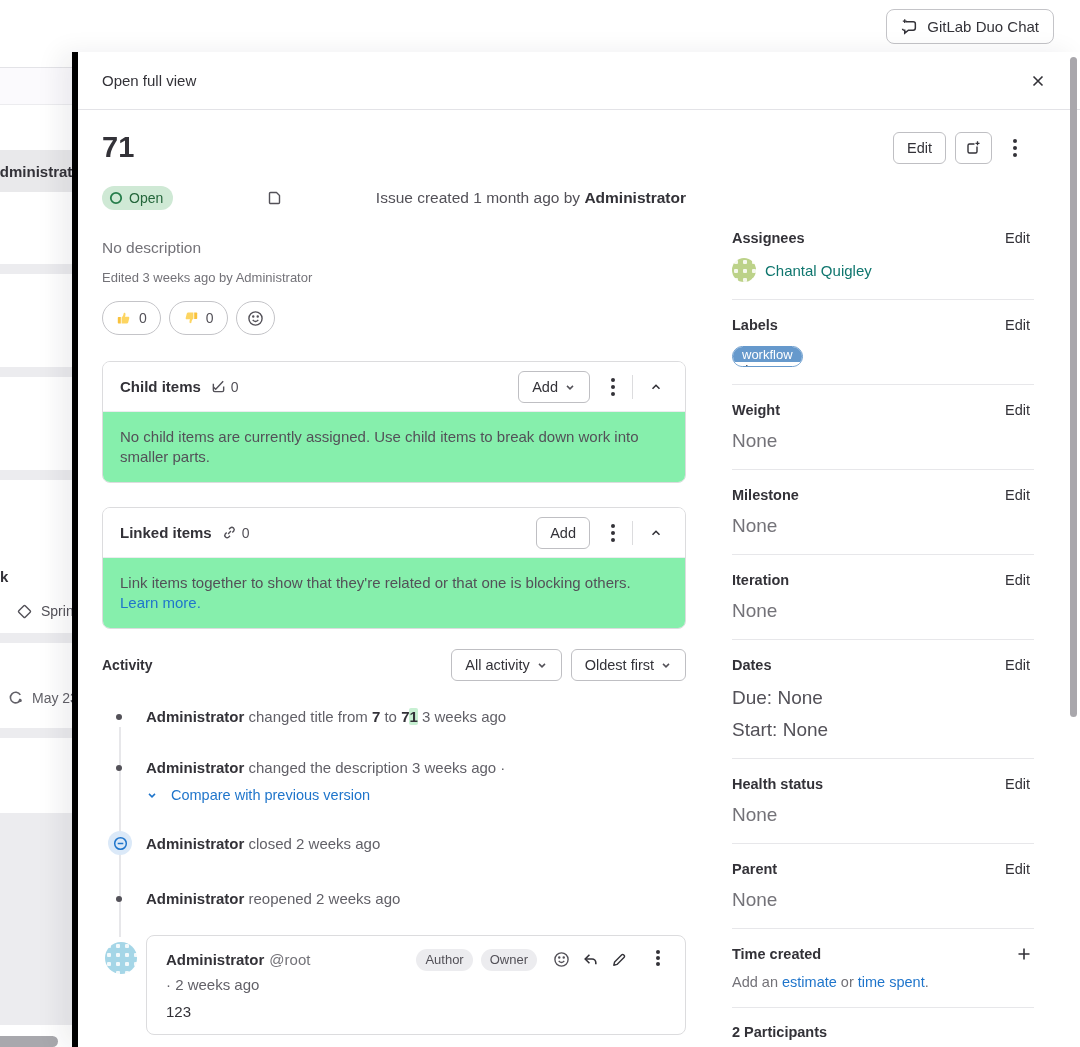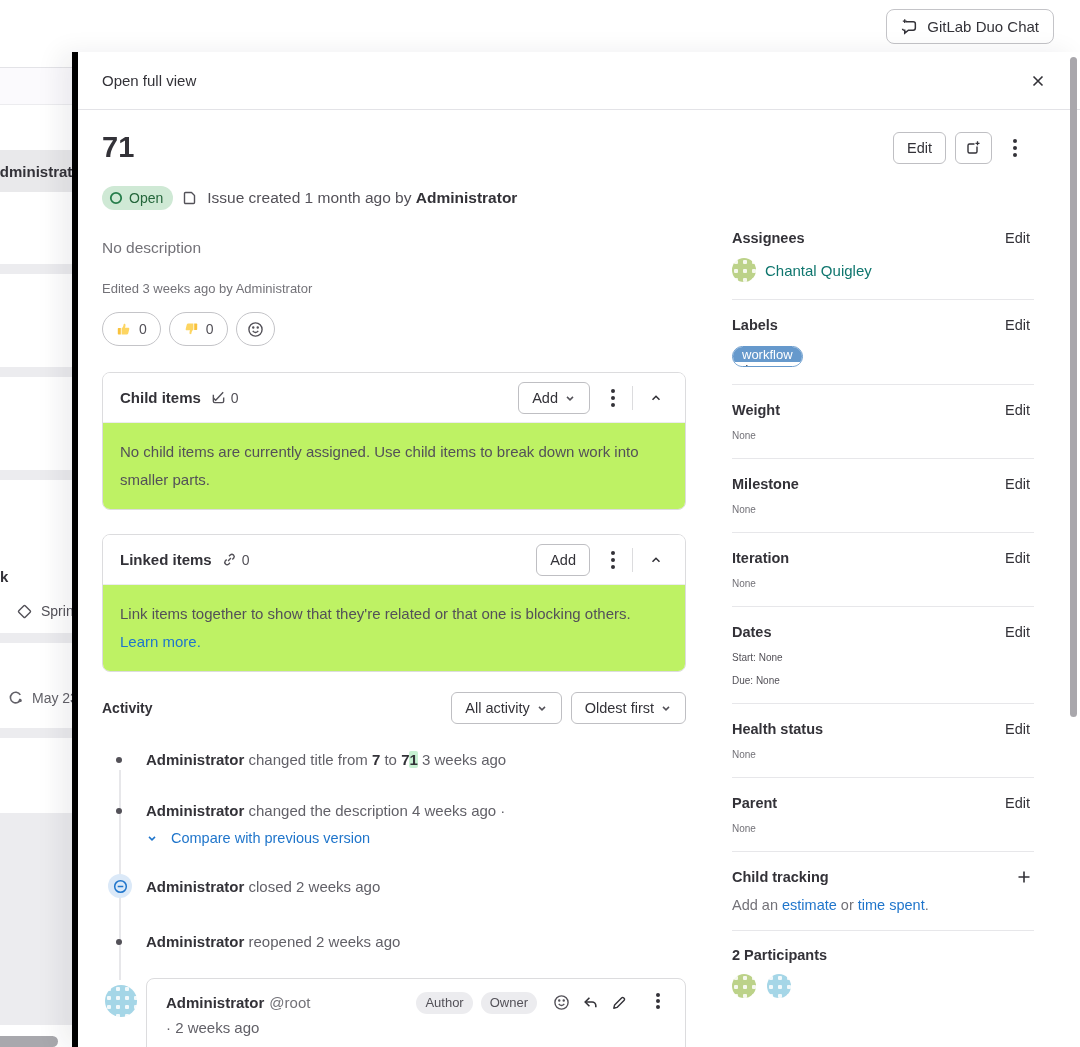--- a/index.html
+++ b/index.html
@@ -49,40 +49,40 @@
   .btn { display:inline-flex; align-items:center; justify-content:center; background:#fff; border:1px solid #bfbfc3;
     border-radius:6px; height:32px; font-size:14.5px; color:#333238; cursor:pointer; padding:0 13px; gap:6px; }
   .btn.icon-only { width:37px; padding:0; margin-left:9px; }
   .kebab-btn { position:relative; width:26px; height:32px; border:none; background:none; cursor:pointer; margin-left:10px; }
   .kebab-dots { position:absolute; left:50%; top:7px; width:4px; height:4px; margin-left:-2px; border-radius:50%;
     background:#333238; box-shadow:0 7px 0 #333238, 0 14px 0 #333238; }
 
   
   .main-col { position:absolute; left:24px; top:0; width:584px; }
 
-  .status-row { margin-top:75px; display:flex; align-items:center; gap:9px; }
+  .status-row { margin-top:75px; display:flex; align-items:center; gap:9px;justify-content:space-between; }
   .status-badge { display:inline-flex; align-items:center; gap:6px; height:24px; padding:0 10px 0 7px;
     border-radius:12px; font-size:14px; font-weight:400; }
   .meta-text { color:#535158; font-size:15.5px; }
   .meta-text .b { color:#333238; font-weight:700; }
 
   .no-desc { margin-top:29px; color:#737278; font-size:15.5px; }
-  .edited-line { margin-top:24px; color:#737278; font-size:13px; }
+  .edited-line { margin-top:13px; color:#737278; font-size:13px; }
 
   .awards-row { margin-top:16px; display:flex; gap:8px; }
   .award-btn { display:inline-flex; align-items:center; gap:7px; height:34px; padding:0 13px; background:#fff;
     border:1px solid #c4c4c8; border-radius:17px; font-size:14px; color:#535158; cursor:pointer; }
   .award-btn.icon { padding:0 10px; }
 
   
   .widget-card { margin-top:26px; border:1px solid #dcdcde; border-radius:8px; overflow:hidden; }
   .widget-head { height:49px; display:flex; align-items:center; padding:0 12px 0 17px; background:#fff; }
   .widget-title { font-weight:700; font-size:15px; }
   .widget-count { display:flex; align-items:center; gap:5px; margin-left:10px; color:#535158; font-size:14px; }
-  .widget-body { background:#bef264; border-top:1px solid #ececef; padding:15px 17px; color:#535158; font-size:15px; line-height:28px; }
+  .widget-body { background:#86efac; border-top:1px solid #ececef; padding:15px 17px; color:#535158; font-size:15px; line-height:20px; }
   .head-divider { width:1px; height:24px; background:#dcdcde; margin:0 6px; }
   .chev-btn { width:34px; height:30px; border:none; background:none; cursor:pointer; display:flex; align-items:center; justify-content:center; }
   a.link { color:#1f75cb; text-decoration:none; cursor:pointer; }
 
   
   .activity-head { margin-top:20px; display:flex; align-items:center; }
   .activity-head h2 { font-size:14px; font-weight:700; }
   .timeline { position:relative; margin-top:26px; }
   .tl-line { position:absolute; left:17px; top:20px; height:210px; width:2px; background:#e7e7ea; }
   .tl-entry { position:relative; padding-left:44px; }
@@ -116,21 +116,21 @@
   .comment-body { margin-top:10px; font-size:15px; color:#333238; }
 
   
   .side-col { position:absolute; left:654px; top:109px; width:302px; }
   .side-row { padding:15px 0 17px; border-bottom:1px solid #e7e7ea; }
   .side-row.first { padding-top:8px; }
   .side-row.last { border-bottom:none; }
   .side-title-row { display:flex; align-items:center; justify-content:space-between; }
   .side-title { font-weight:700; font-size:14.5px; color:#333238; }
   .side-edit { background:none; border:none; font-size:14.5px; color:#333238; cursor:pointer; padding:2px 4px; }
-  .side-value { margin-top:10px; color:#737278; font-size:10px; }
+  .side-value { margin-top:10px; color:#737278; font-size:19px; }
   .side-value.dark { color:#535158; }
   .assignee-line { margin-top:10px; display:flex; align-items:center; gap:9px; color:#0f766e; font-size:15px; }
   .avatar-24 { width:24px; height:24px; }
 
   .scoped-label { margin-top:11px; display:inline-flex; height:21px; border:1px solid #6699cc; border-radius:11px;
     overflow:hidden; font-size:13px; align-items:stretch; cursor:pointer;flex-direction:column; }
   .scoped-label .scope { background:#6699cc; color:#fff; display:flex; align-items:center; padding:0 9px; }
   .scoped-label .val { background:#fff; color:#333238; display:flex; align-items:center; gap:11px; padding:0 7px 0 8px; font-weight:400; }
 
   .plus-btn { background:none; border:none; cursor:pointer; padding:2px; display:flex; }
@@ -379,21 +379,21 @@
             <span class="b"><span>7</span><span class="added-hl">1</span></span>
             <span>3 weeks ago</span>
           </div>
         </div>
 
         <div class="tl-entry mt31">
           <span class="tl-dot"></span>
           <div class="note">
             <span class="b">Administrator</span>
             <span>changed the description</span>
-            <span>4 weeks ago ·</span>
+            <span>3 weeks ago ·</span>
           </div>
           <div class="compare-row">
             <span>
               <svg width="12" height="12" viewBox="0 0 16 16" fill="none" stroke="#1f75cb" stroke-width="2">
                   <path d="M4 6.5 8 10.5 12 6.5"></path>
                 </svg>
             </span>
             <a class="link">Compare with previous version</a>
           </div>
         </div>
@@ -521,43 +521,43 @@
           <button class="side-edit">Edit</button>
         </div>
         <div class="side-value">None</div>
       </div>
 
       <div class="side-row">
         <div class="side-title-row">
           <span class="side-title">Dates</span>
           <button class="side-edit">Edit</button>
         </div>
+        <div class="side-value dark" style="margin-top:12px;">Due: None</div>
         <div class="side-value dark">Start: None</div>
-        <div class="side-value dark" style="margin-top:12px;">Due: None</div>
       </div>
 
       <div class="side-row">
         <div class="side-title-row">
           <span class="side-title">Health status</span>
           <button class="side-edit">Edit</button>
         </div>
         <div class="side-value">None</div>
       </div>
 
       <div class="side-row">
         <div class="side-title-row">
           <span class="side-title">Parent</span>
           <button class="side-edit">Edit</button>
         </div>
         <div class="side-value">None</div>
       </div>
 
       <div class="side-row">
         <div class="side-title-row">
-          <span class="side-title">Child tracking</span>
+          <span class="side-title">Time created</span>
           <button class="plus-btn">
             <span>
               <svg width="16" height="16" viewBox="0 0 16 16" stroke="#333238" stroke-width="1.6">
                   <path d="M8 2.5v11 M2.5 8h11"></path>
                 </svg>
             </span>
           </button>
         </div>
         <div class="tt-text">
           <span>Add an</span>

